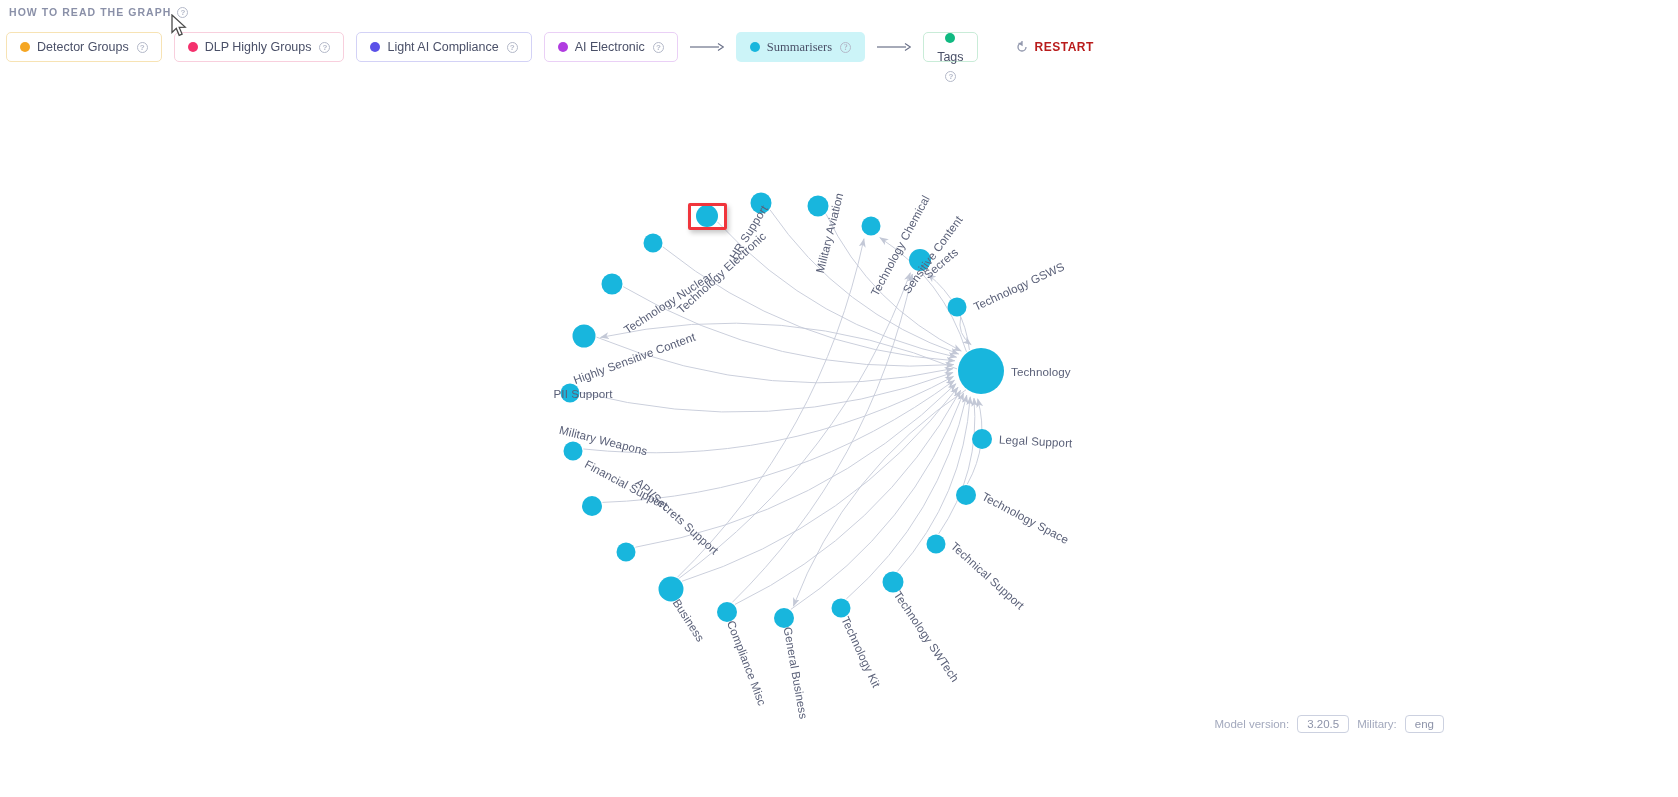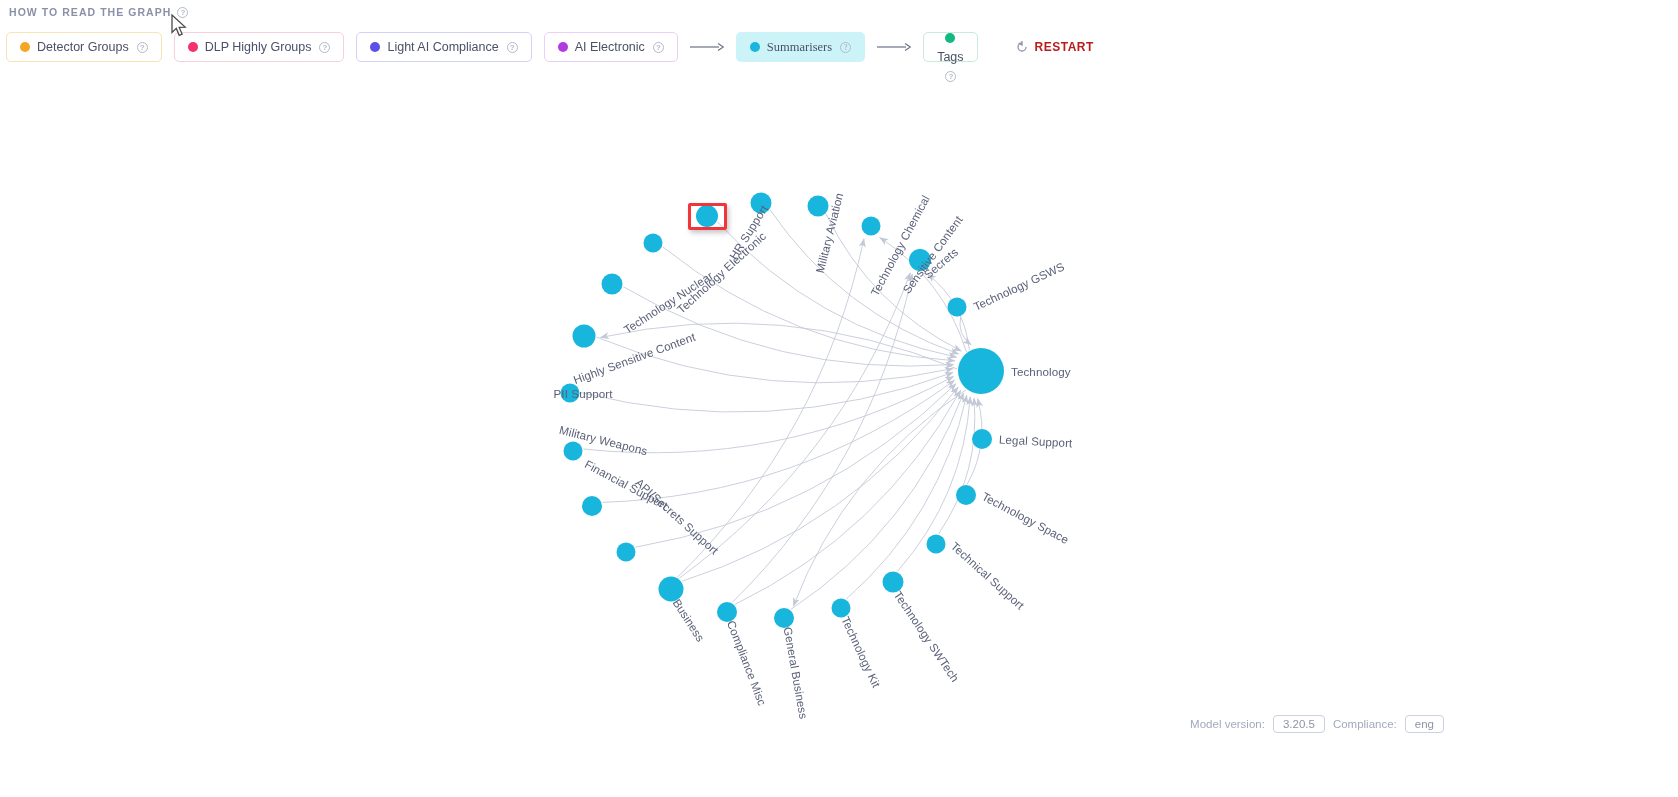--- a/index.html
+++ b/index.html
@@ -321,21 +321,21 @@
         <div class="node-label" style="left: 952.5px; top: 472px; transform: translateY(-50%) rotate(42deg);">Technical Support</div>
         <div class="node-label" style="left: 983px; top: 423px; transform: translateY(-50%) rotate(28deg);">Technology Space</div>
         <div class="node-label" style="left: 999px; top: 367px; transform: translateY(-50%) rotate(3deg);">Legal Support</div>
       </div>
     <div class="sel-box" id="sel-box" style="left: 687.5px; top: 130.5px; width: 39px; height: 27px; border-color: rgb(240, 53, 60);"></div>
   </div>
 
   <div class="footer">
     <span>Model version:</span>
     <span class="pill">3.20.5</span>
-    <span>Compliance:</span>
+    <span>Military:</span>
     <span class="pill">eng</span>
   </div>
 
   <div class="cursor">
     <svg width="17" height="24" viewBox="0 0 17 24">
       <path d="M1,1 L1,18.5 L5.3,14.4 L8.2,21.3 L11.1,20.1 L8.2,13.4 L14.2,13.1 z" fill="#ffffff" stroke="#4a4a4a" stroke-width="1.3"></path>
     </svg>
   </div>
 
 </div>

